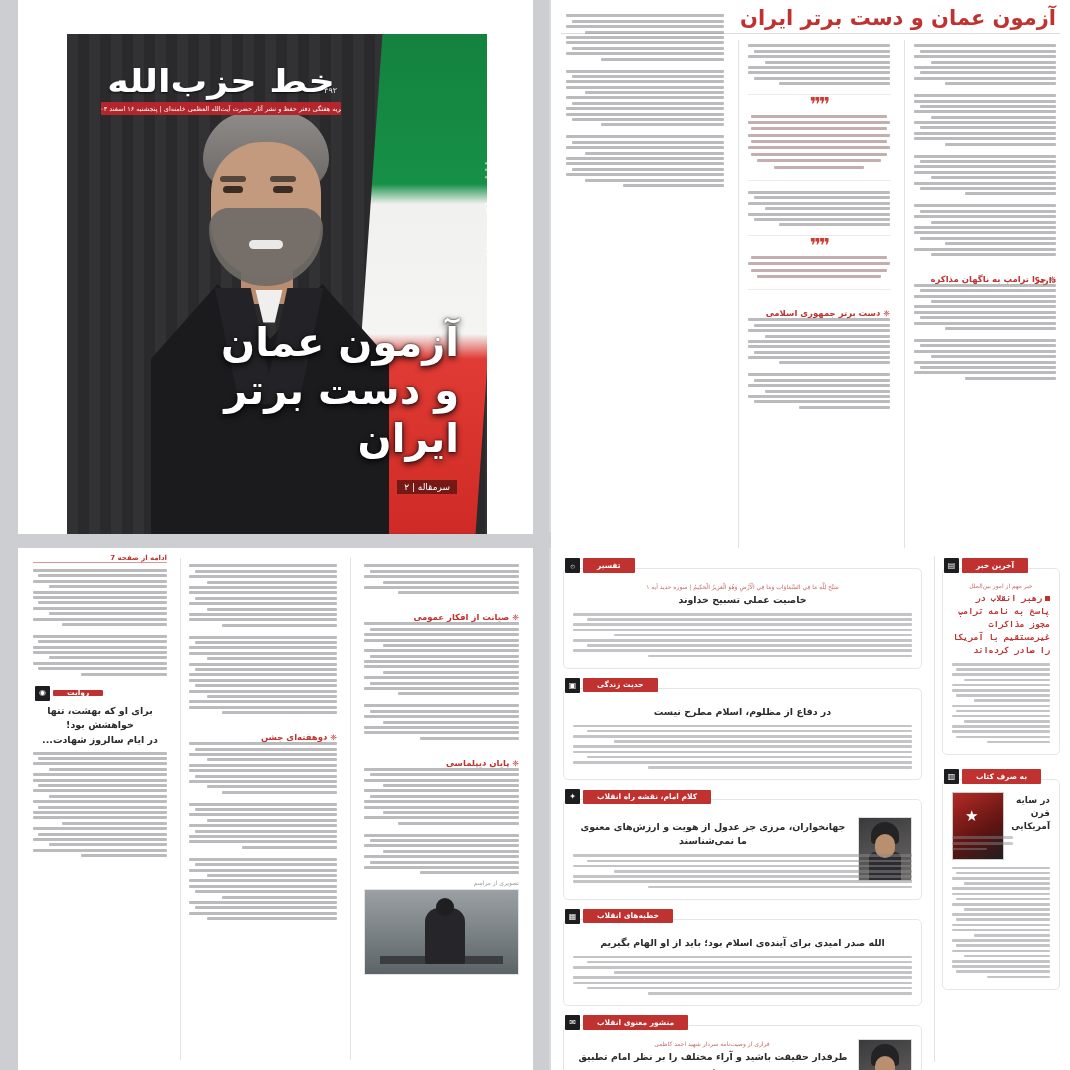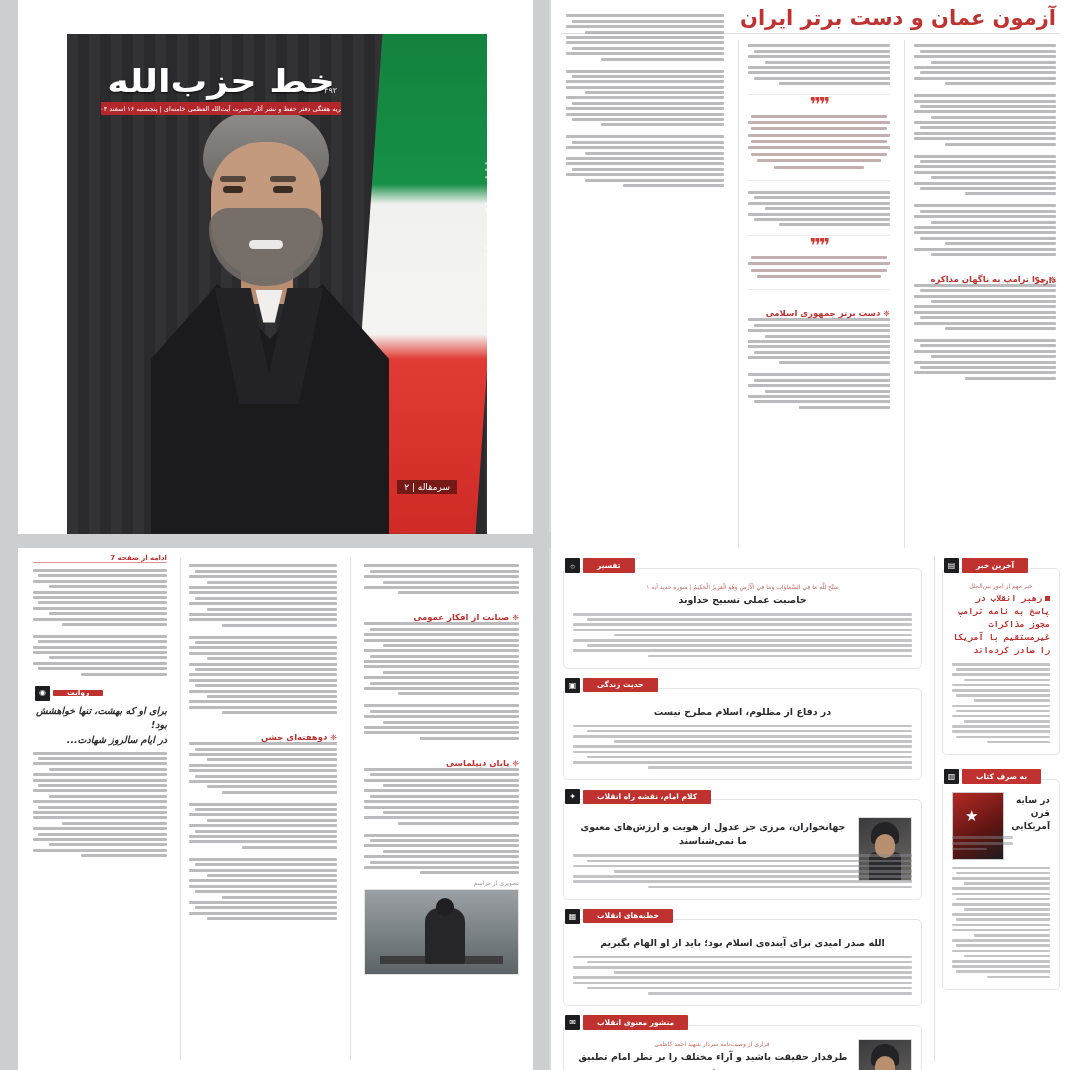--- a/index.html
+++ b/index.html
@@ -155,21 +155,21 @@
   }
   .card-kicker{
     color:#b9504c;font-size:6px;text-align:center;margin:1px 0 3px;opacity:.85;
   }
   .card-title{
     color:#2b2b2e;font-size:9.5px;font-weight:bold;text-align:center;
     line-height:14px;margin:3px 2px 6px;direction:rtl;
   }
   .card-body{direction:rtl;}
   .card-body .ln{height:2.6px;margin:2.6px 0;opacity:.5;}
-  .card-title.left{text-align:right;font-style:italic;}
+  .card-title.left{}
 
   .thumb{
     float:right;width:52px;height:62px;margin:0 0 4px 7px;
     background:linear-gradient(160deg,#3a3a3c,#6d6a67);border:1px solid #ddd;
     position:relative;overflow:hidden;
   }
   .thumb .h{position:absolute;left:12px;top:4px;width:28px;height:22px;border-radius:14px 14px 4px 4px;background:#232325;}
   .thumb .f{position:absolute;left:16px;top:16px;width:20px;height:24px;border-radius:10px;background:#b8906f;}
   .thumb .b{position:absolute;left:10px;top:34px;width:32px;height:28px;background:#2c2c2e;border-radius:6px 6px 0 0;}
 
@@ -236,20 +236,24 @@
       <div class="p-beard"></div>
       <div class="p-mouth"></div>
     </div>
 
     <div class="logo-wrap">
       <div class="logo-mark">خط حزب‌الله</div>
       <div class="logo-issue">۴۹۲</div>
       <div class="logo-bar">نشریه هفتگی دفتر حفظ و نشر آثار حضرت آیت‌الله العظمی خامنه‌ای | پنجشنبه ۱۶ اسفند ۱۴۰۳</div>
     </div>
 
+    <div class="cover-head">
+      <div>آزمون عمان</div>
+      <div>و دست برتر ایران</div>
+    </div>
     <div class="cover-sub">سرمقاله | ۲</div>
   </div>
 </div>
 
 <div class="page" id="page-edit">
   <div class="page-title">آزمون عمان و دست برتر ایران</div>
   <div class="pt-rule"></div>
 
   <div class="rule" style="right:165px;top:40px;bottom:12px;"></div>
   <div class="rule" style="right:331px;top:40px;bottom:12px;"></div>

